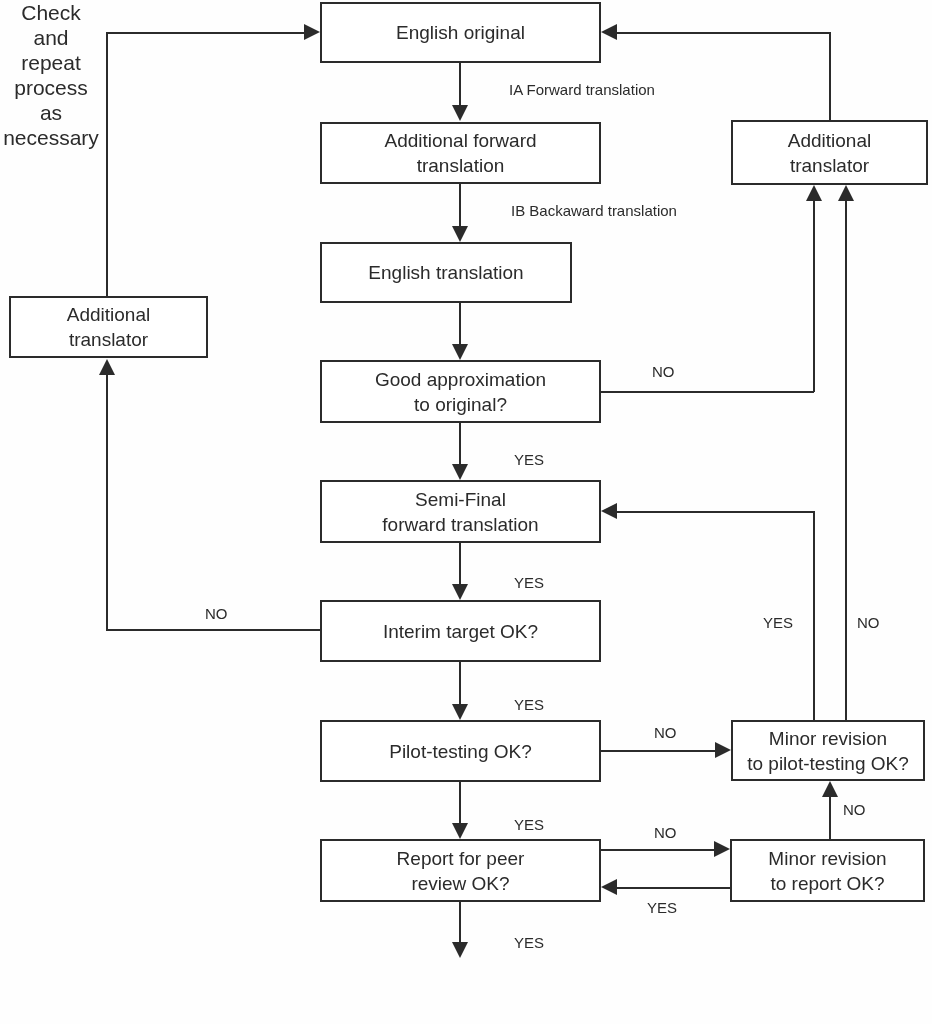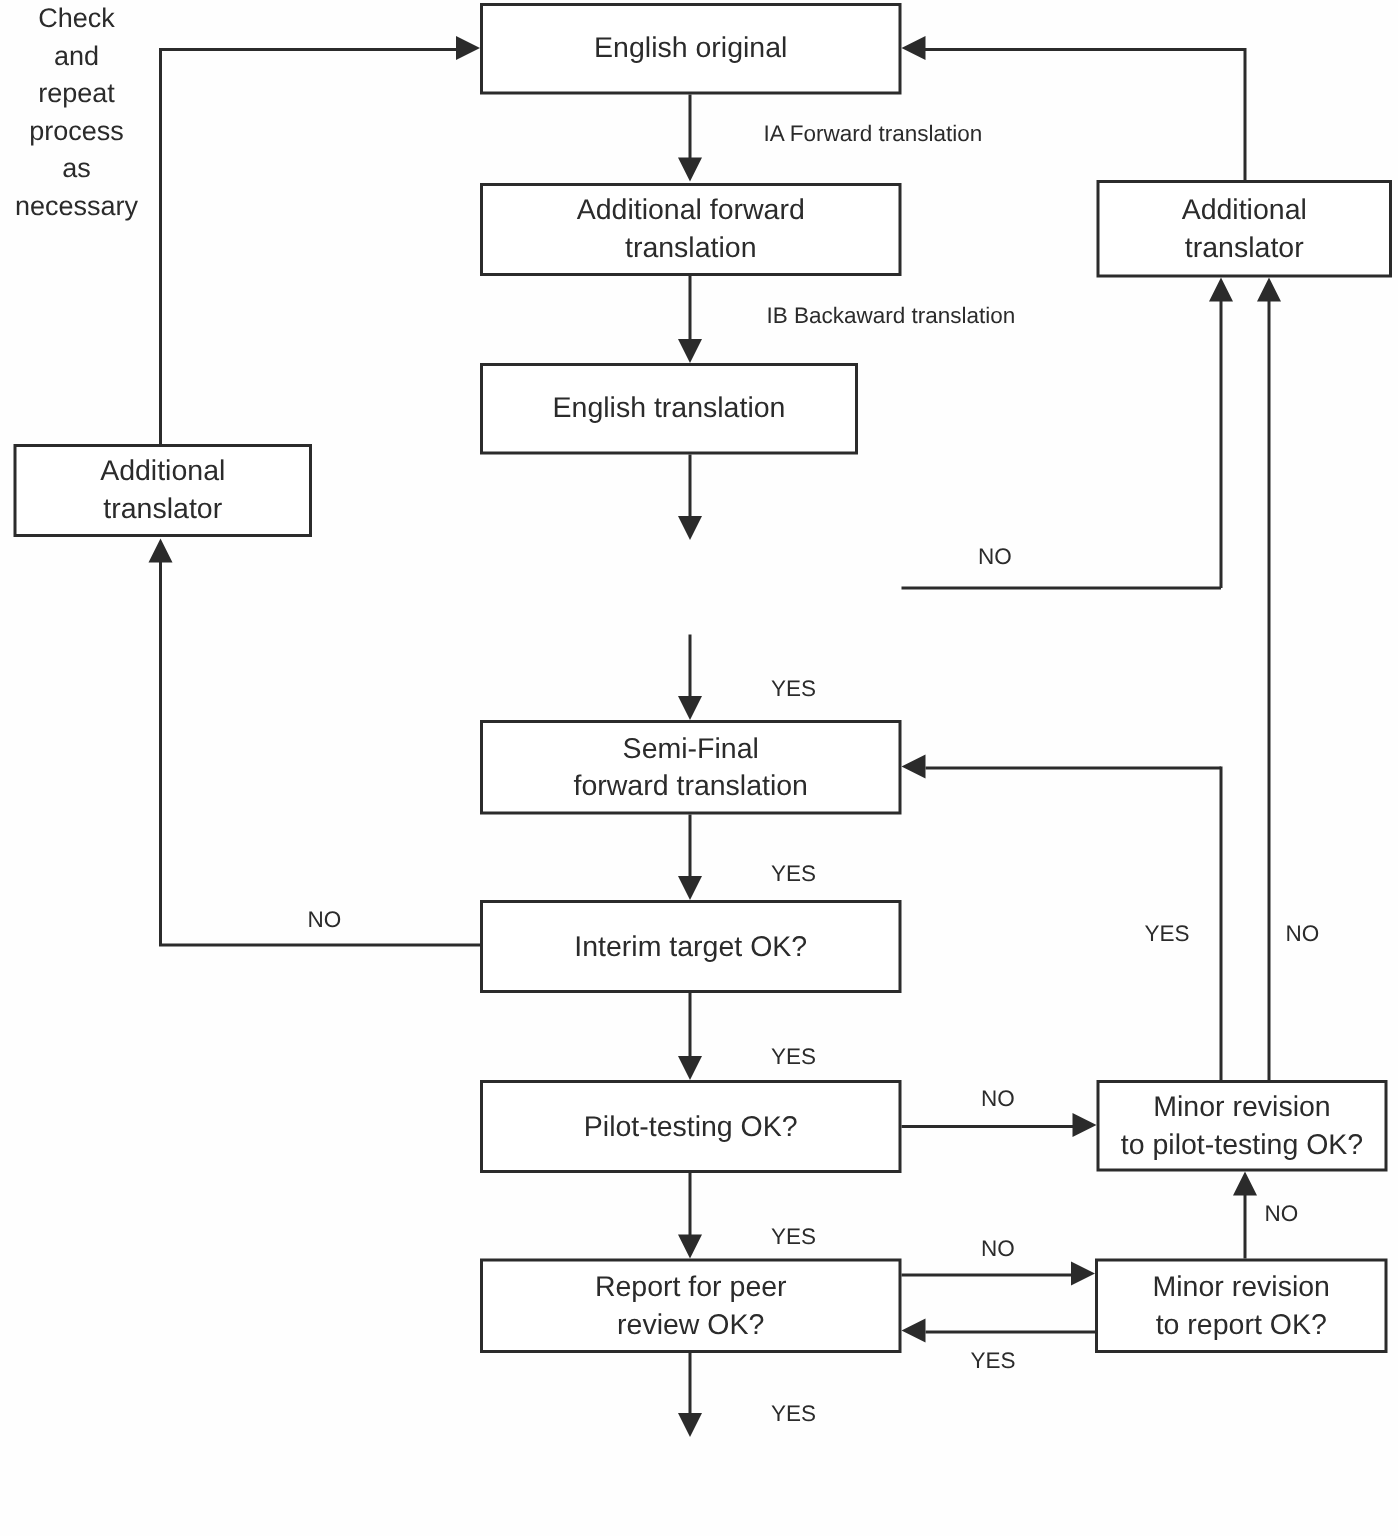--- a/index.html
+++ b/index.html
@@ -34,40 +34,44 @@
   .arr-right { border-top: 8px solid transparent; border-bottom: 8px solid transparent; border-left: 16px solid #2b2b2b; }
   .elabel {
     position: absolute;
     font-size: 15px;
     line-height: 21px;
     white-space: nowrap;
   }
   .note {
     position: absolute;
     left: 0; top: 476; width: 102px;
-    font-size: 18px;
+    font-size: 21px;
     line-height: 25px;
     text-align: center;
     white-space: pre-line;
   }
 </style>
 </head>
 <body>
 
 <div id="canvas">
 
   <div class="node" style="left:320px;top:2px;width:281px;height:61px">
       <span>English original</span>
     </div>
   <div class="node" style="left:320px;top:122px;width:281px;height:62px">
       <span>Additional forward
 translation</span>
     </div>
   <div class="node" style="left:320px;top:242px;width:252px;height:61px">
       <span>English translation</span>
+    </div>
+  <div class="node" style="left:320px;top:360px;width:281px;height:63px">
+      <span>Good approximation
+to original?</span>
     </div>
   <div class="node" style="left:320px;top:480px;width:281px;height:63px">
       <span>Semi-Final
 forward translation</span>
     </div>
   <div class="node" style="left:320px;top:600px;width:281px;height:62px">
       <span>Interim target OK?</span>
     </div>
   <div class="node" style="left:320px;top:720px;width:281px;height:62px">
       <span>Pilot-testing OK?</span>

